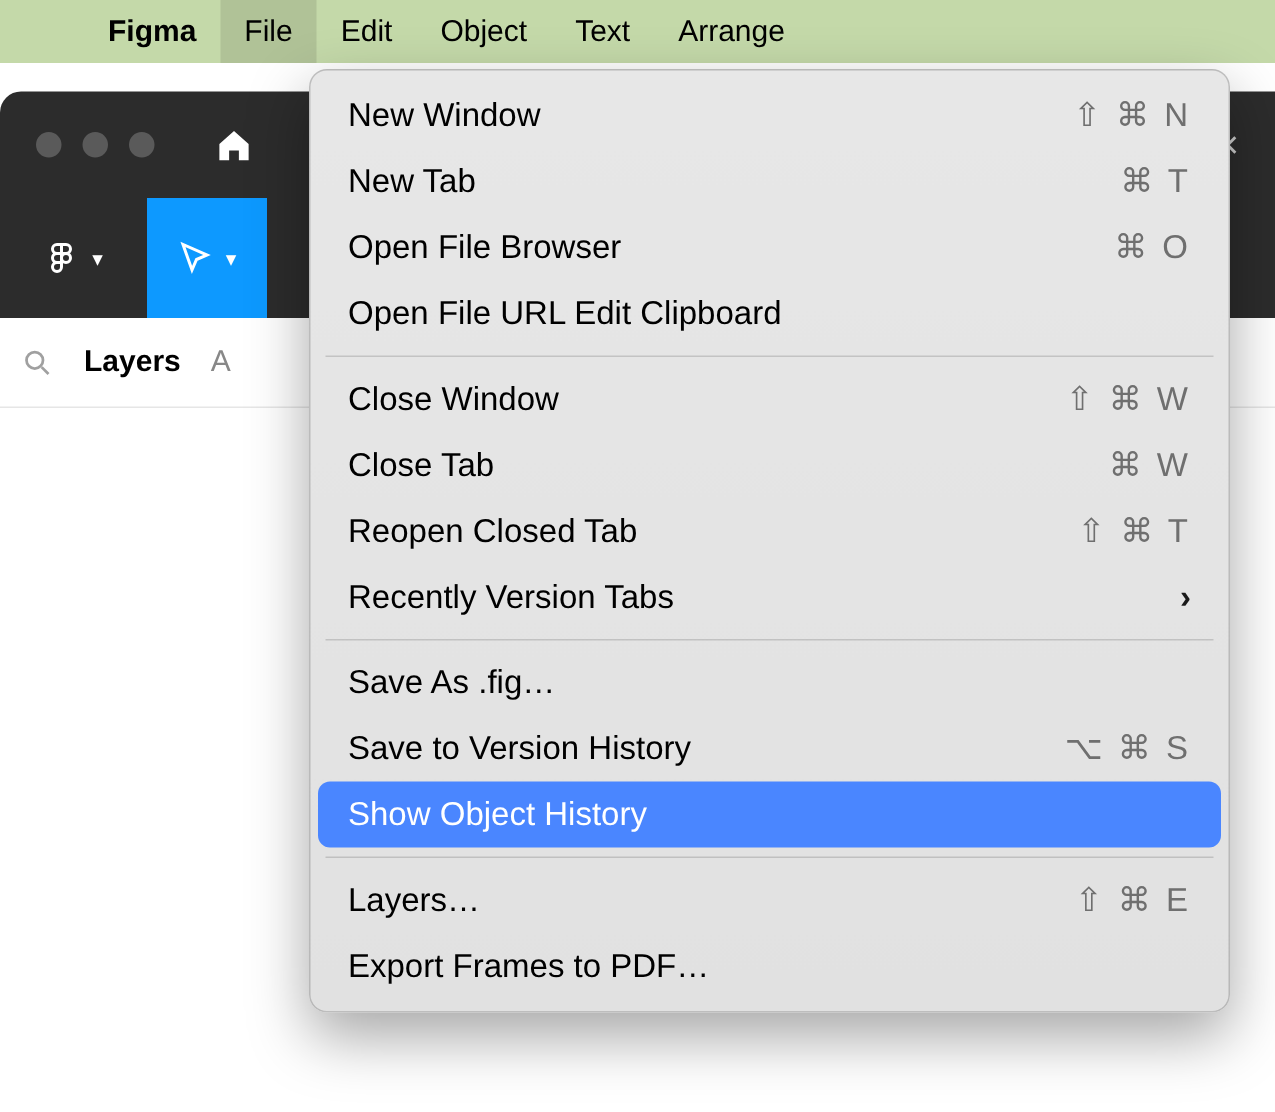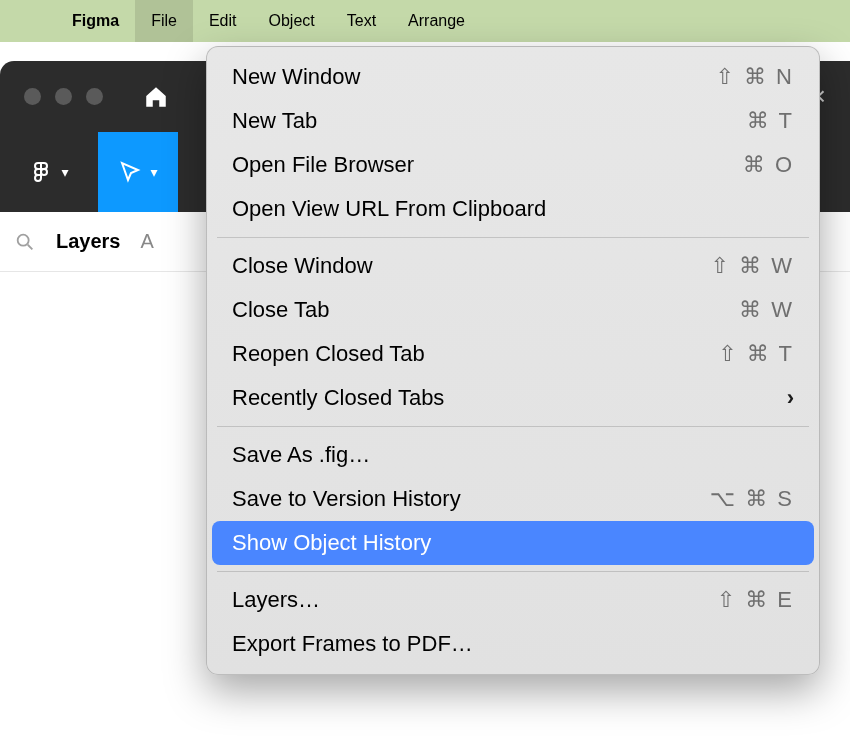--- a/index.html
+++ b/index.html
@@ -11,21 +11,21 @@
       overflow: hidden;
       position: relative;
     }
     
     .mac-menubar {
       display: flex;
       align-items: center;
       height: 42px;
       background: #c4d9a9;
       padding-left: 22px;
-      font-size: 16px;
+      font-size: 20px;
       color: #000;
       gap: 0;
     }
     .apple-logo {
       font-size: 26px;
       margin-right: 34px;
       line-height: 1;
     }
     .mac-menu-item {
       padding: 0 16px;
@@ -243,37 +243,37 @@
     </div>
     <div class="m-item">
       <span>New Tab</span>
       <span class="shortcut">⌘ T</span>
     </div>
     <div class="m-item">
       <span>Open File Browser</span>
       <span class="shortcut">⌘ O</span>
     </div>
     <div class="m-item">
-      <span>Open View URL From Clipboard</span>
+      <span>Open File URL Edit Clipboard</span>
     </div>
     <div class="m-sep"></div>
     <div class="m-item">
       <span>Close Window</span>
       <span class="shortcut">⇧ ⌘ W</span>
     </div>
     <div class="m-item">
       <span>Close Tab</span>
       <span class="shortcut">⌘ W</span>
     </div>
     <div class="m-item">
       <span>Reopen Closed Tab</span>
       <span class="shortcut">⇧ ⌘ T</span>
     </div>
     <div class="m-item">
-      <span>Recently Closed Tabs</span>
+      <span>Recently Version Tabs</span>
       <span class="submenu-arrow">›</span>
     </div>
     <div class="m-sep"></div>
     <div class="m-item">
       <span>Save As .fig…</span>
     </div>
     <div class="m-item">
       <span>Save to Version History</span>
       <span class="shortcut">⌥ ⌘ S</span>
     </div>

